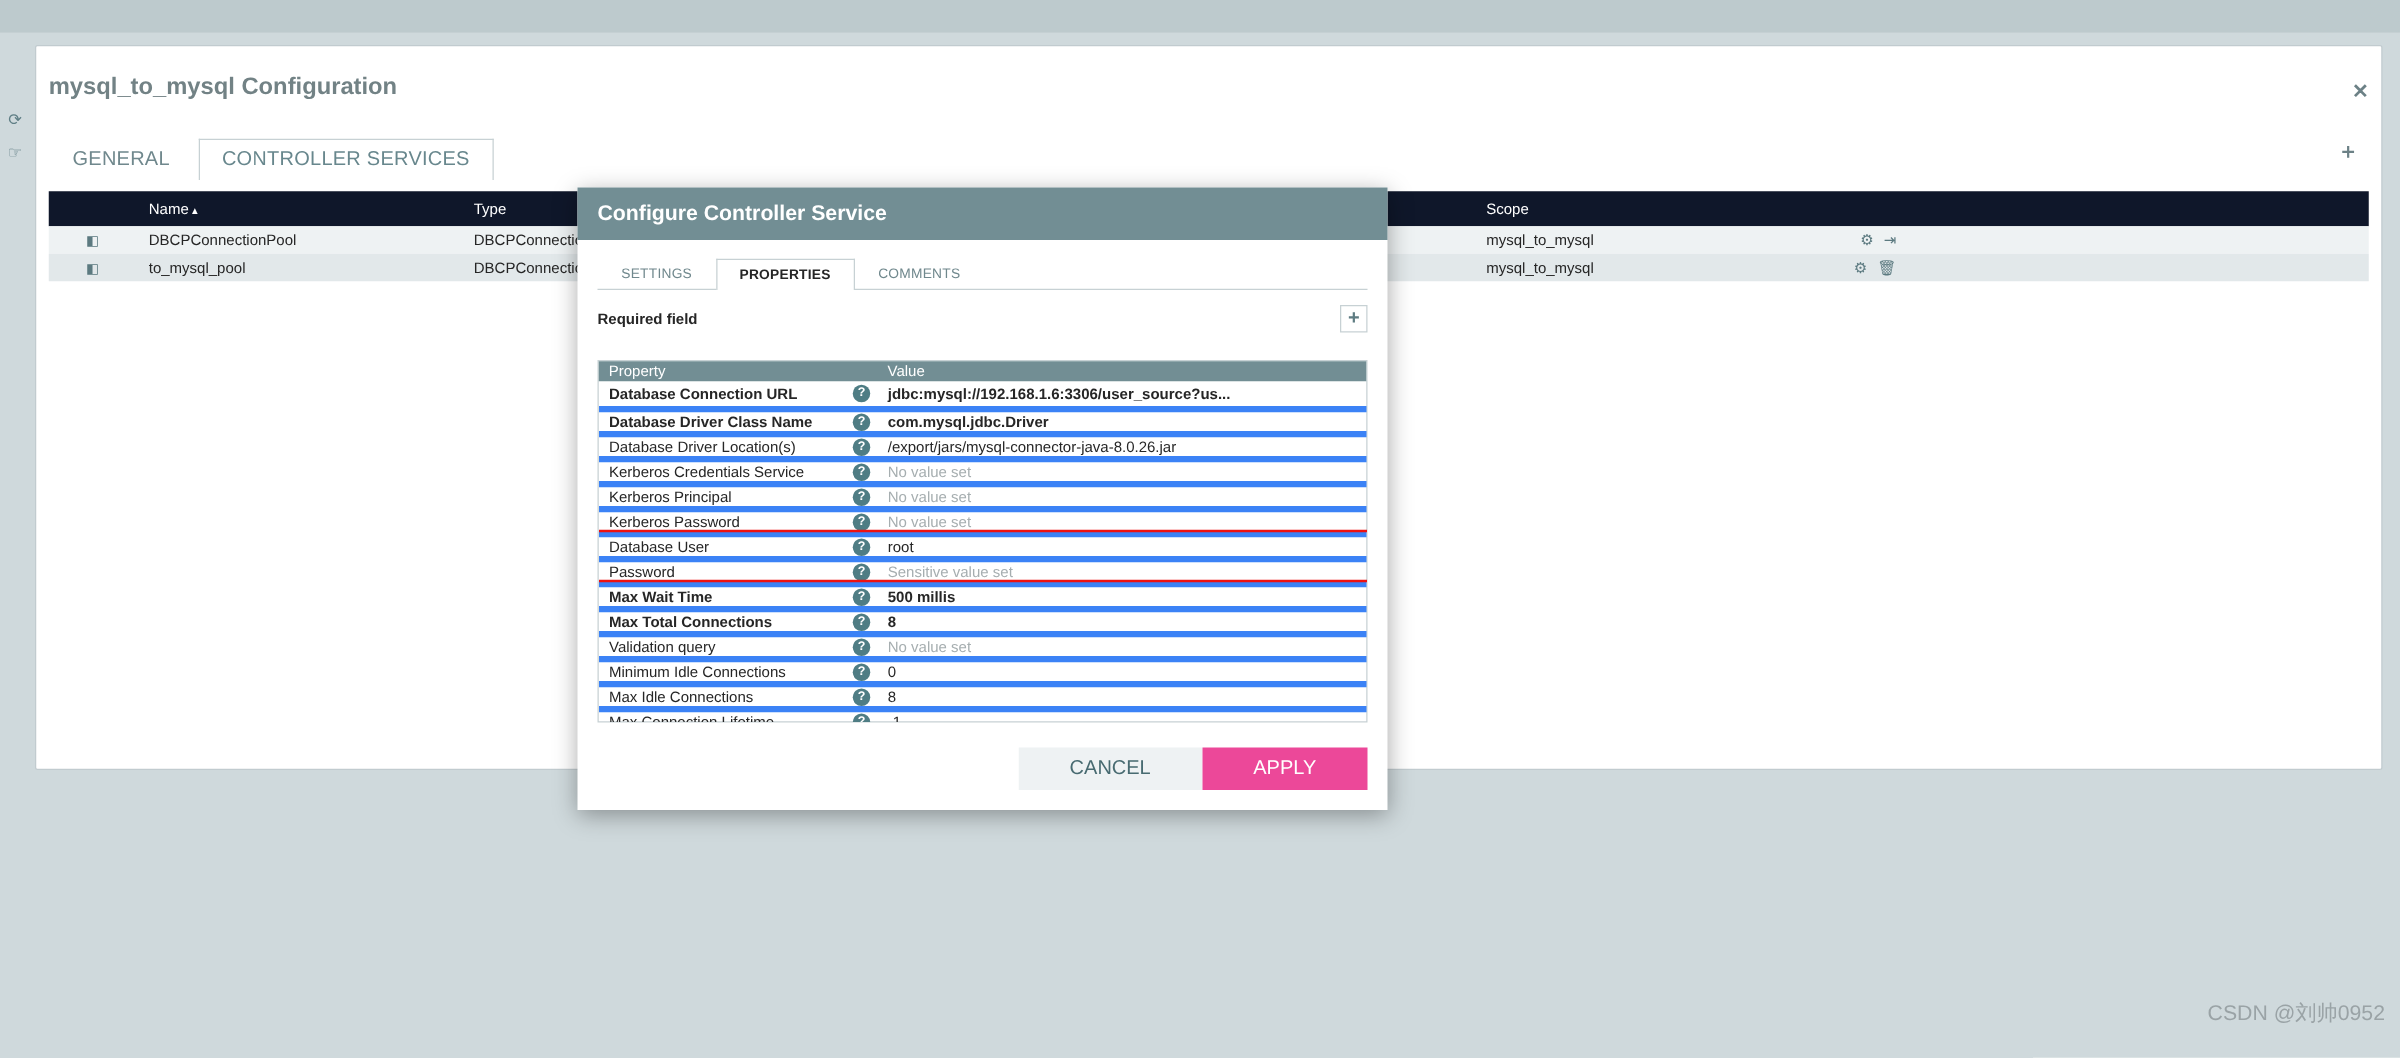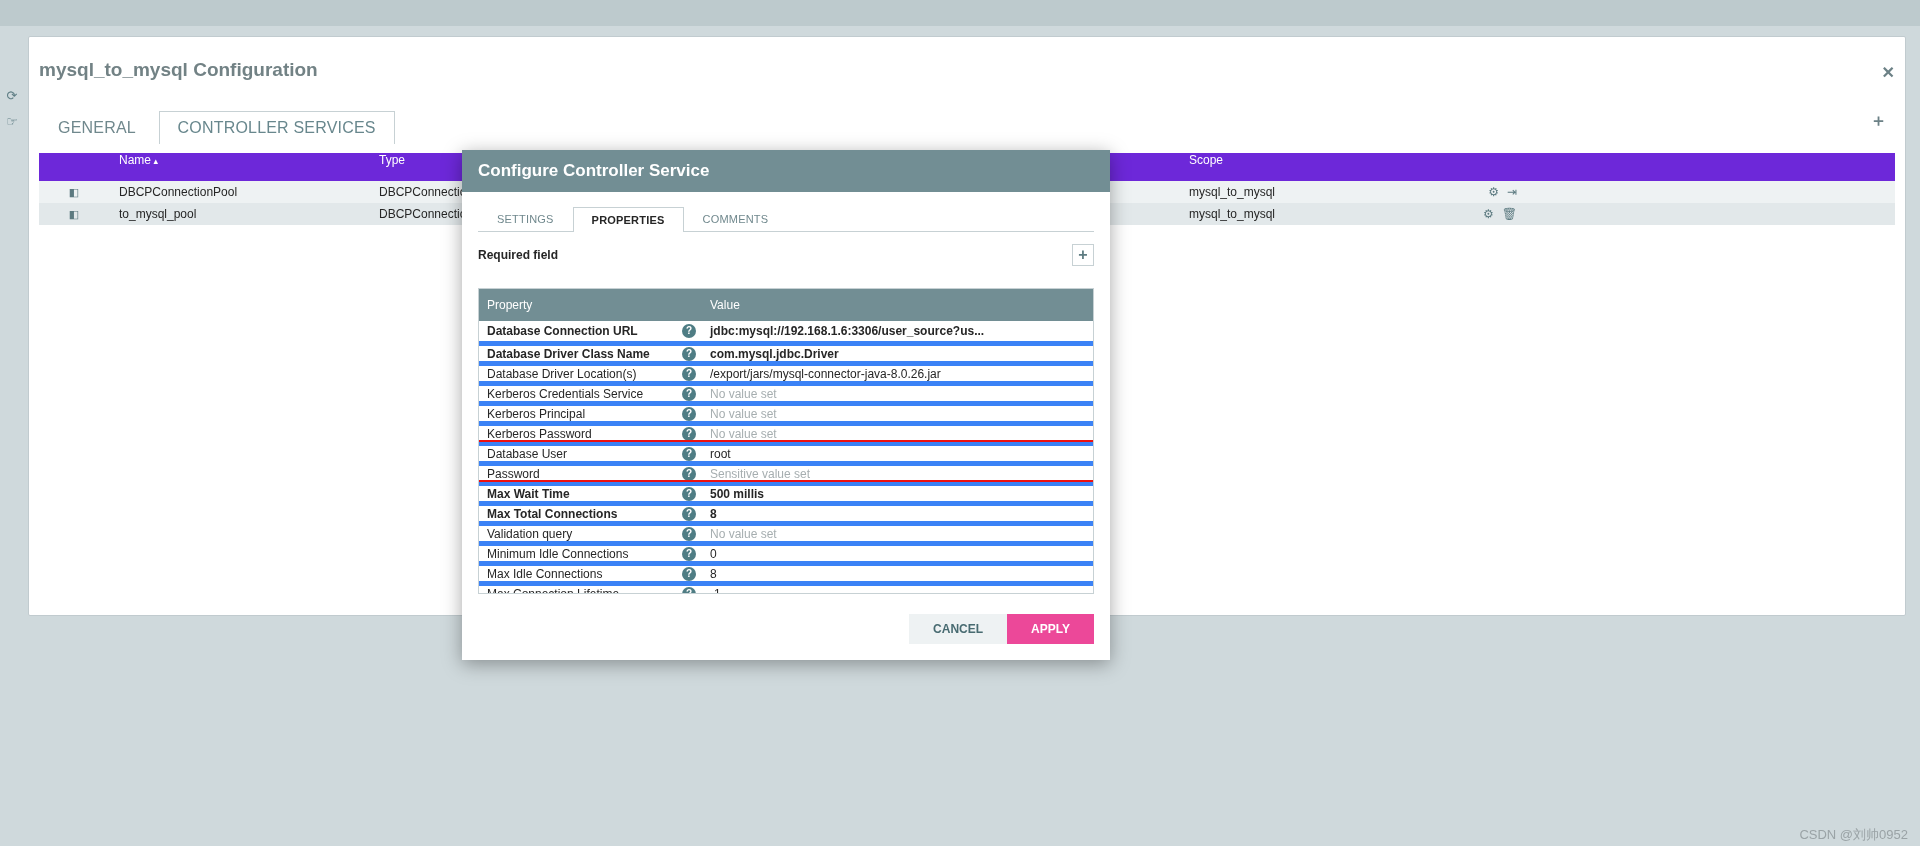--- a/index.html
+++ b/index.html
@@ -2,36 +2,36 @@
 <html><head>
 <meta charset="utf-8">
 <style>
   html,body{margin:0;padding:0;width:1920px;height:846px;font-family:Arial,Helvetica,sans-serif;background:#cfd9dc;overflow:hidden;font-size:13px;color:#262626}
   *{box-sizing:border-box}
 
   
   .bg-toolbar{position:absolute;left:0;right:0;top:0;height:26px;background:#b0bfc3;opacity:.6}
   .bg-sidebar{position:absolute;left:0;top:80px;width:24px;height:60px}
   .bg-sidebar div{width:20px;height:20px;margin:6px 2px;border-radius:50%;text-align:center;line-height:20px;color:#5f7e85}
-  .watermark{position:absolute;right:12px;bottom:2px;color:#9aa3a6;font-size:13px}
+  .watermark{position:absolute;right:12px;bottom:24px;color:#9aa3a6;font-size:17px}
 
   
   .panel{position:absolute;left:28px;top:36px;right:14px;height:580px;background:#fff;border:1px solid #c1cbcf;border-radius:2px;padding:22px 0 0 0}
   .panel-inner{position:relative;height:100%;padding:0 0 0 0}
   .pg-title{color:#728285;font-weight:bold;font-size:19px;padding-left:10px}
   .close-x{position:absolute;right:10px;top:4px;font-size:16px;color:#6c8186;cursor:pointer;font-weight:bold}
 
   .tab-strip{margin:30px 0 0 10px;height:28px}
   .tab{display:inline-block;padding:7px 18px;font-size:16px;color:#70888d;border:1px solid transparent;border-bottom:none;cursor:pointer;letter-spacing:.2px}
   .tab.active{border-color:#c7d1d4;background:#fff;color:#68878d;font-weight:500}
 
   .toolbar-plus{float:right;margin-right:18px;margin-top:-30px;font-size:17px;color:#6c8186;cursor:pointer;font-weight:bold}
 
   .svc-table{margin:14px 10px 0 10px}
-  .svc-header{display:flex;background:#6d28d9;color:#fff;font-weight:500;height:28px;align-items:flex-start;font-size:12px}
+  .svc-header{display:flex;background:#0f172a;color:#fff;font-weight:500;height:28px;align-items:center;font-size:12px}
   .svc-header .sort::after{content:" \25B4";font-size:9px}
   .col-icon{width:70px}
   .col-name{width:270px;padding-left:10px}
   .col-type{width:810px}
   .col-scope{width:260px}
   .col-act{width:80px;text-align:right;padding-right:12px}
   .svc-row{display:flex;height:22px;align-items:center;color:#262626;font-size:12px;background:#eef2f3}
   .svc-row.alt{background:#e2e8ea}
   .svc-row .col-icon{color:#5c7a80;text-align:center;font-size:11px}
   .svc-row .col-act{display:flex;gap:8px;justify-content:flex-end;padding-right:12px;color:#5c7a80}
@@ -41,38 +41,38 @@
   .modal{position:absolute;left:462px;top:150px;width:648px;background:#fff;box-shadow:0 4px 18px rgba(0,0,0,.35);}
   .modal-header{background:#728e94;color:#fff;font-weight:bold;font-size:17px;padding:11px 16px}
   .modal-body{padding:14px 16px 6px 16px}
   .mtab-strip{display:flex;height:26px;border-bottom:1px solid #c7d1d4;margin-bottom:12px}
   .mtab{padding:6px 18px;font-size:11px;color:#70888d;cursor:pointer;border:1px solid transparent;border-bottom:none;letter-spacing:.2px}
   .mtab.active{border-color:#c7d1d4;color:#262626;font-weight:bold;background:#fff;position:relative;top:1px}
   .req-row{display:flex;justify-content:space-between;align-items:center;font-size:12px;font-weight:bold;margin-bottom:22px}
   .add-prop{width:22px;height:22px;text-align:center;line-height:20px;border:1px solid #c7d1d4;color:#5e7c82;font-size:16px;font-weight:bold;cursor:pointer}
 
   .prop-wrap{border:1px solid #c7d1d4}
-  .prop-head{display:flex;background:#728e94;color:#fff;font-size:12px;font-weight:500;height:32px;align-items:center}
+  .prop-head{display:flex;background:#728e94;color:#fff;font-size:12px;font-weight:500;height:16px;align-items:center}
   .pc-name{width:223px;padding-left:8px}
   .pc-val{flex:1;padding-left:8px}
   .prop-scroll{max-height:272px;overflow-y:scroll;position:relative}
   .prow{display:flex;height:20px;align-items:center;font-size:12px;border-top:5px solid #3b82f6}
   .prow:first-child{border-top:none}
   .prow .pc-name{display:flex;justify-content:space-between;align-items:center;padding-right:6px;color:#262626}
   .prow .pc-name.bold{font-weight:bold}
   .prow .pc-val{color:#262626;overflow:hidden;text-overflow:ellipsis;white-space:nowrap;padding-right:10px}
   .prow .pc-val.bold{font-weight:bold}
   .prow .pc-val.noval{color:#a6aeb0}
   .qmark{display:inline-block;width:14px;height:14px;border-radius:50%;background:#4f7d84;color:#fff;font-size:10px;line-height:14px;text-align:center;font-weight:bold}
   .highlight-box{position:absolute;border:2px solid #e11;pointer-events:none}
   .prop-scroll::-webkit-scrollbar{width:14px;background:#f1f4f5}
   .prop-scroll::-webkit-scrollbar-thumb{background:#c7d1d4}
 
   .modal-footer{display:flex;justify-content:flex-end;gap:0;padding:14px 16px 16px 16px}
-  .btn{padding:8px 24px;font-size:12px;font-weight:bold;border:none;cursor:pointer}
+  .btn{padding:8px 41px;font-size:16px;font-weight:normal;border:none;cursor:pointer}
   .btn-cancel{background:#eef2f3;color:#486b71}
   .btn-apply{background:#ec4899;color:#fff}
 </style>
 </head>
 <body>
 
 <div class="bg-toolbar"></div>
 <div class="bg-sidebar">
   <div>⟳</div>
   <div>☞</div>

